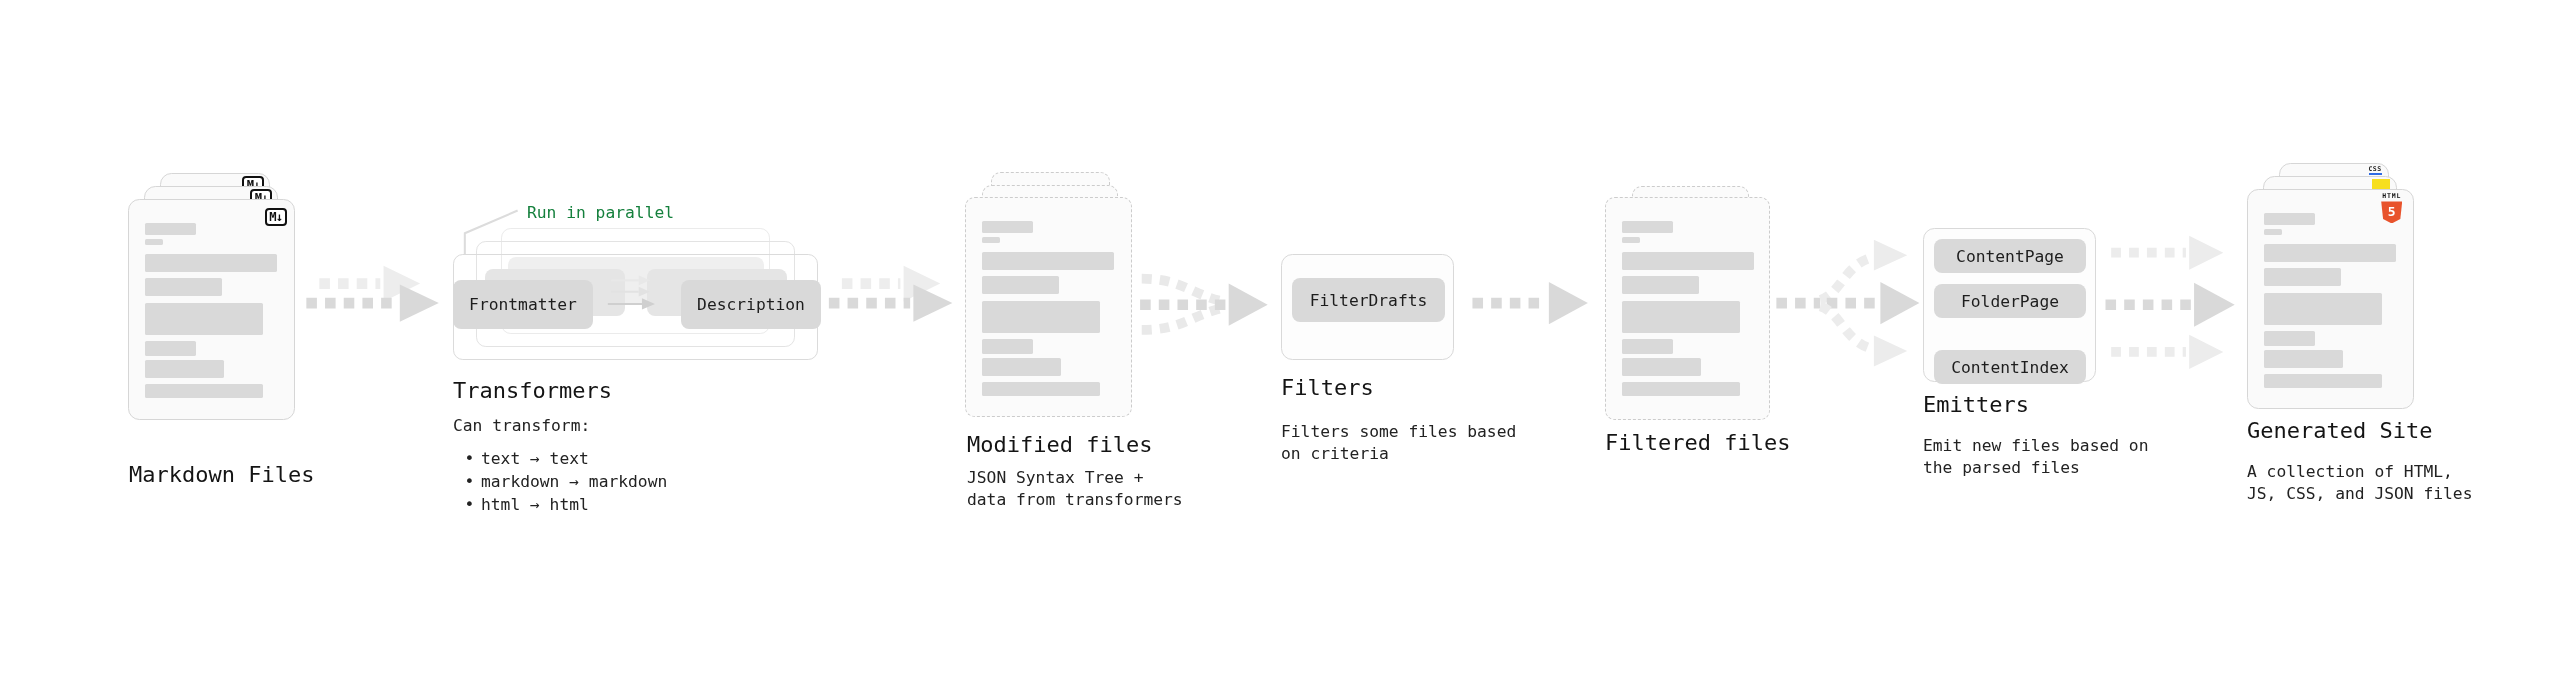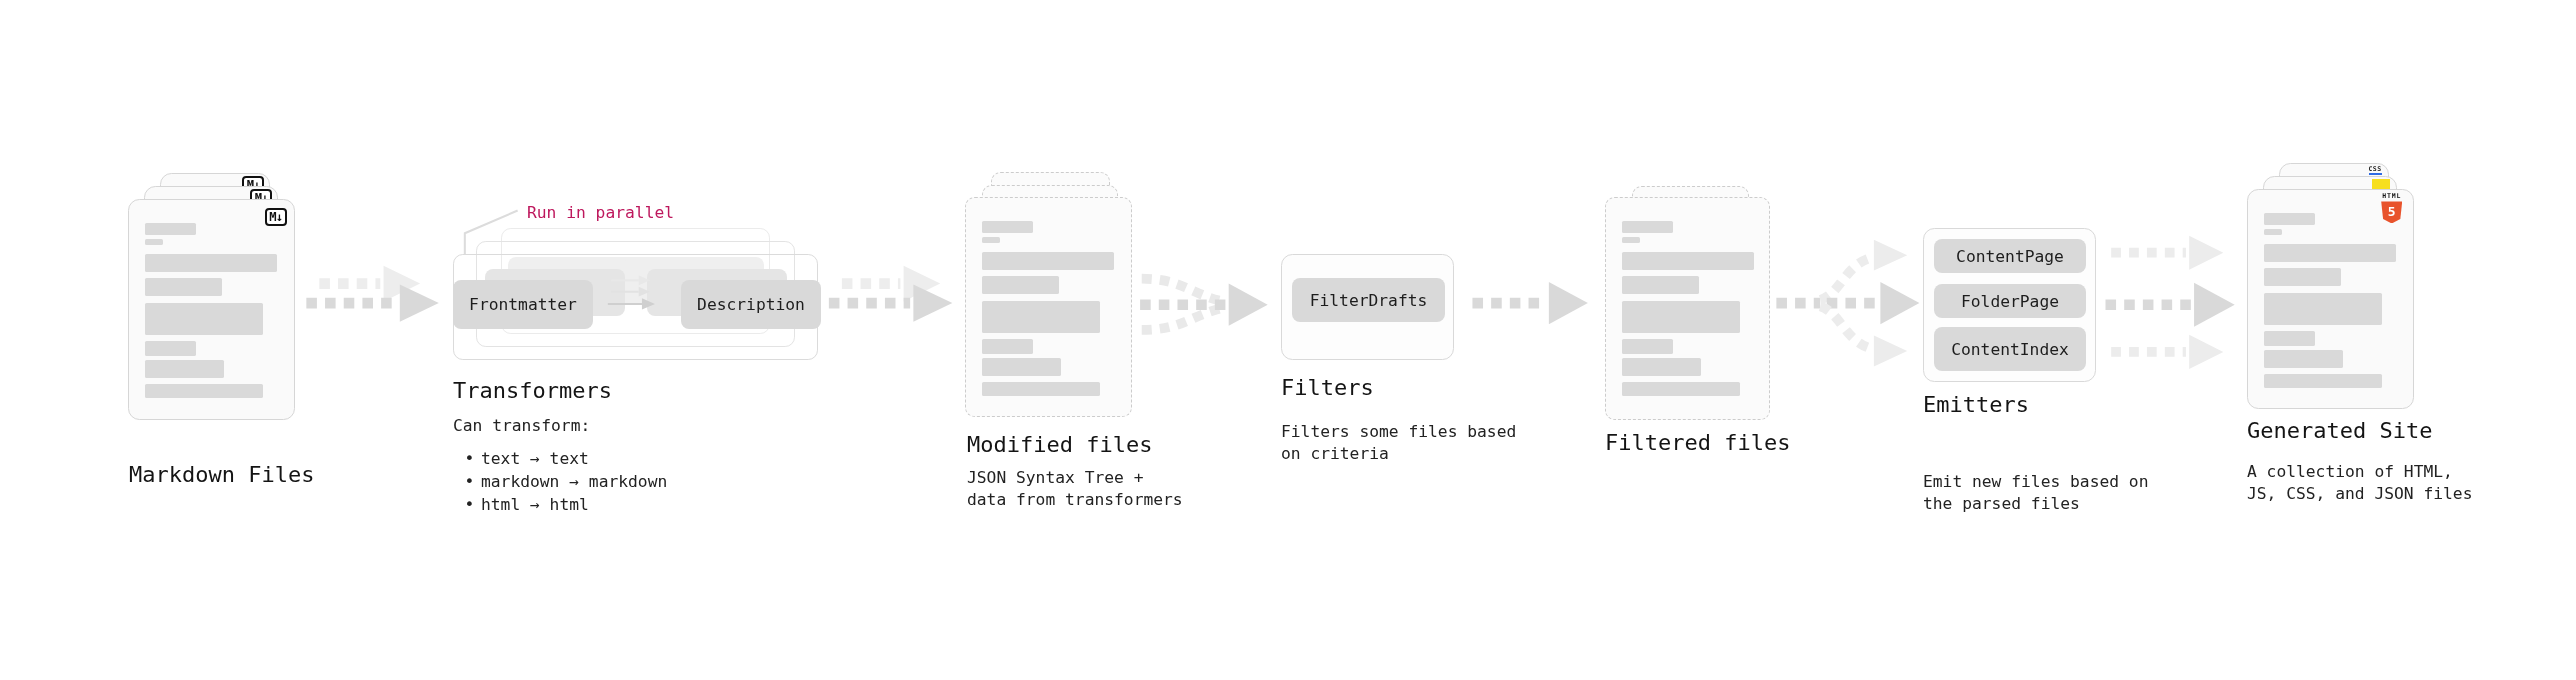--- a/index.html
+++ b/index.html
@@ -10,21 +10,21 @@
   }
   .file-card{
     position:absolute;background:#fafafa;border:1.6px solid #d6d6d6;border-radius:11.4px;
     box-sizing:border-box;
   }
   .file-card.dashed{border:1.6px dashed #cccccc;border-radius:9.8px;background:#fbfbfb;}
   .skeleton{position:absolute;left:16.3px;top:0;right:14.6px;}
   .skel{background:#d9d9d9;border-radius:1.6px;}
   .stage-title{position:absolute;font-size:22px;color:#141414;white-space:nowrap;}
   .stage-sub{position:absolute;font-size:16.3px;line-height:22px;color:#222;white-space:nowrap;}
-  .note-label{position:absolute;font-size:16.3px;color:#be185d;white-space:nowrap;}
+  .note-label{position:absolute;font-size:16.3px;color:#15803d;white-space:nowrap;}
   .pill{
     position:absolute;background:#d9d9d9;border-radius:8.1px;display:flex;
     align-items:center;justify-content:center;font-size:16.3px;color:#1d1d1d;
     box-sizing:border-box;white-space:nowrap;
   }
   .pill.layer-mid{background:#e5e5e5;}
   .pill.layer-back{background:#efefef;}
   .obox{position:absolute;border:1.6px solid #dbdbdb;border-radius:9.8px;background:transparent;box-sizing:border-box;}
   .obox.mid{border-color:#e3e3e3;}
   .obox.back{border-color:#ebebeb;}
@@ -149,23 +149,23 @@
           <div class="skel" style="width: 118px; height: 14px; margin-top: 6.5px;"></div>
         </div>
     </div>
     <div class="stage-title" style="left:1605px;top:430px;">Filtered files</div>
   </div>
 
   <div>
     <div class="panel" style="left:1923px;top:228px;width:173px;height:154px;"></div>
     <div class="pill" style="left:1934px;top:239px;width:152px;height:34px;">ContentPage</div>
     <div class="pill" style="left:1934px;top:284px;width:152px;height:34px;">FolderPage</div>
-    <div class="pill" style="left:1934px;top:327px;width:152px;height:44px;">ContentIndex</div>
+    <div class="pill" style="left:1934px;top:350px;width:152px;height:34px;">ContentIndex</div>
     <div class="stage-title" style="left:1923px;top:392px;">Emitters</div>
-    <div class="stage-sub" style="left:1923px;top:435px;margin-top:36px;">
+    <div class="stage-sub" style="left:1923px;top:435px;">
       <div>Emit new files based on</div>
       <div>the parsed files</div>
     </div>
   </div>
 
   <div>
     <div class="file-card" style="left:2279px;top:163px;width:110px;height:221px;">
       <span class="css-badge" style="top:1.6px;right:6.5px;">CSS</span>
     </div>
     <div class="file-card" style="left:2263px;top:176px;width:134px;height:221px;">

